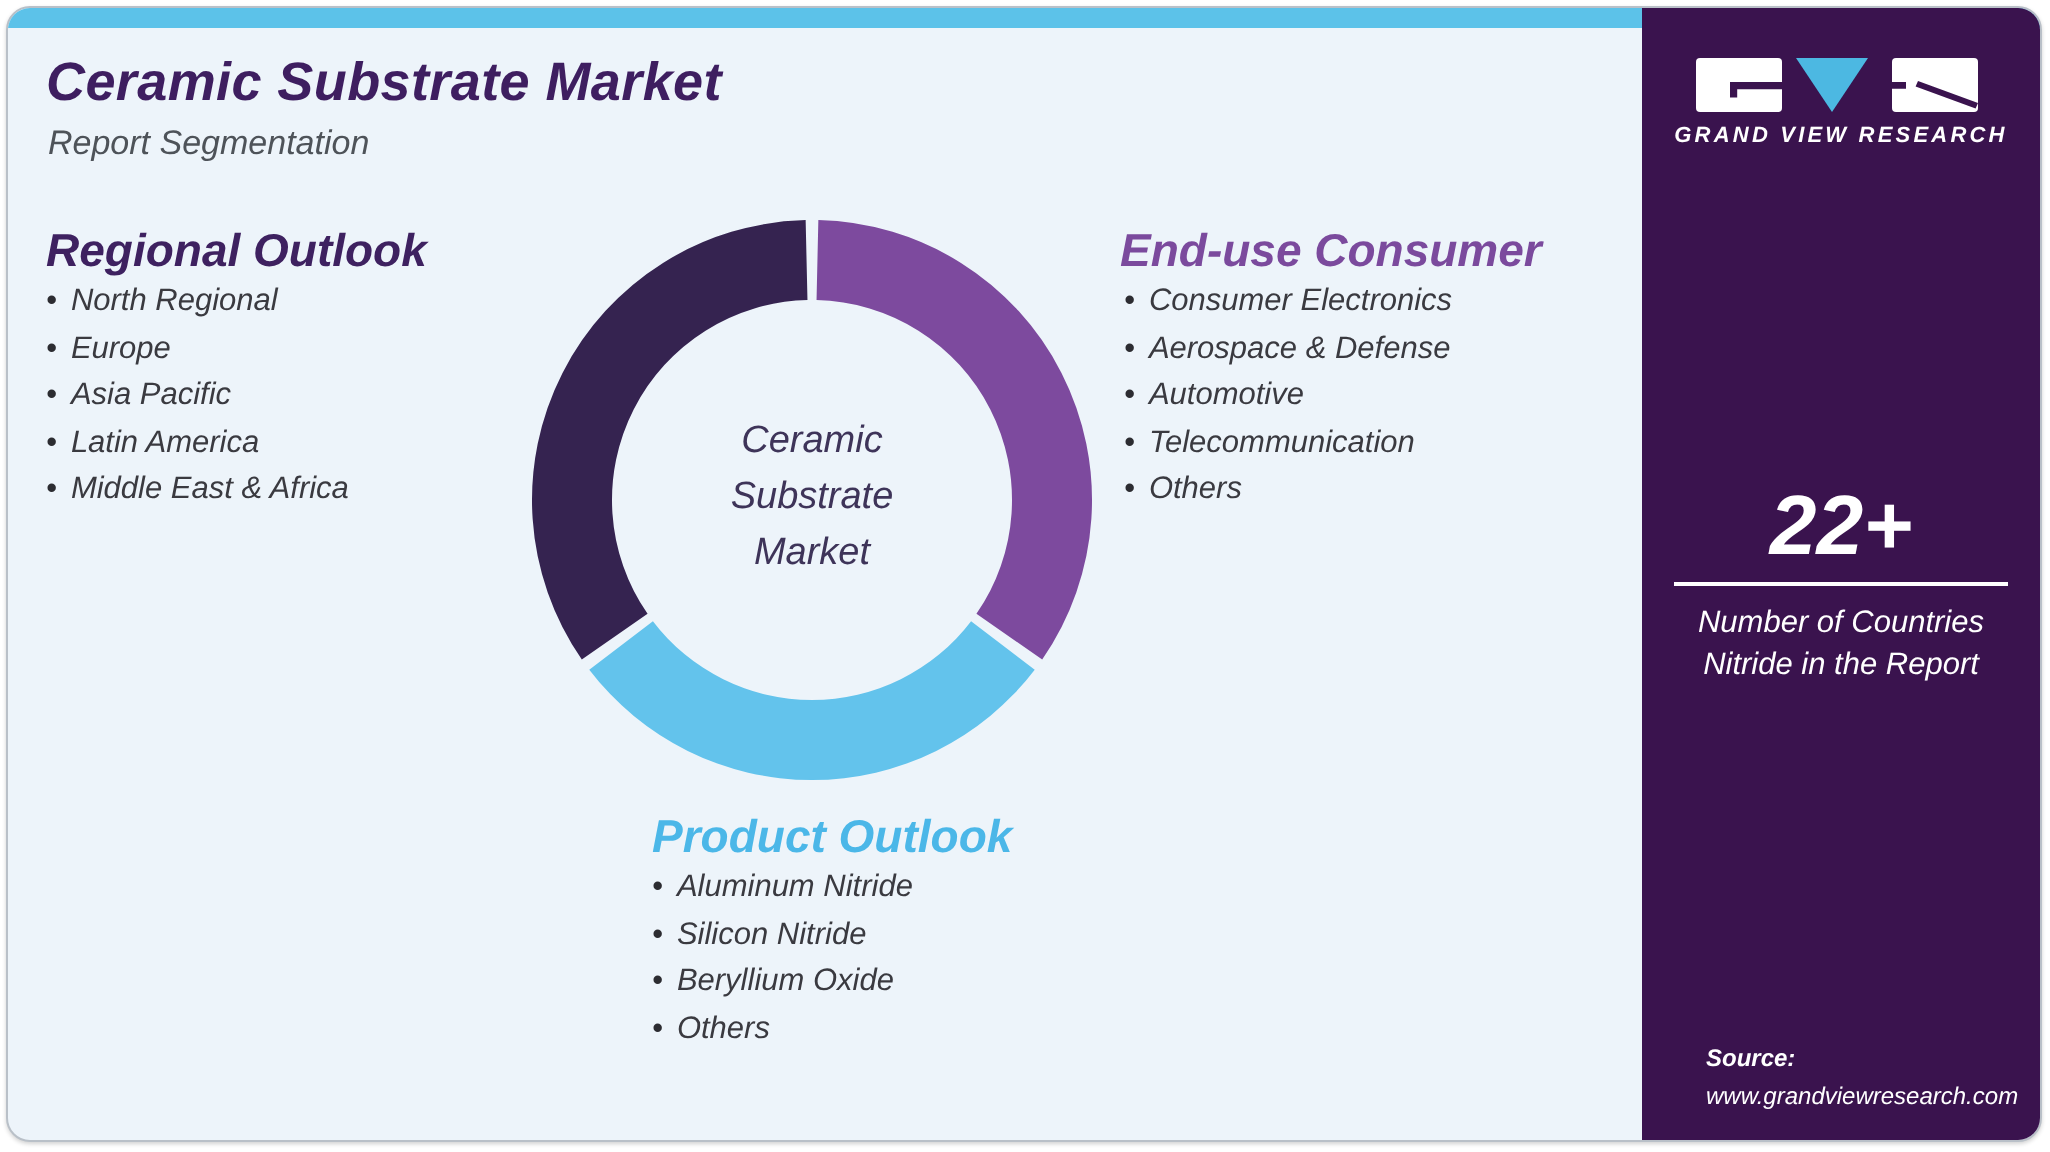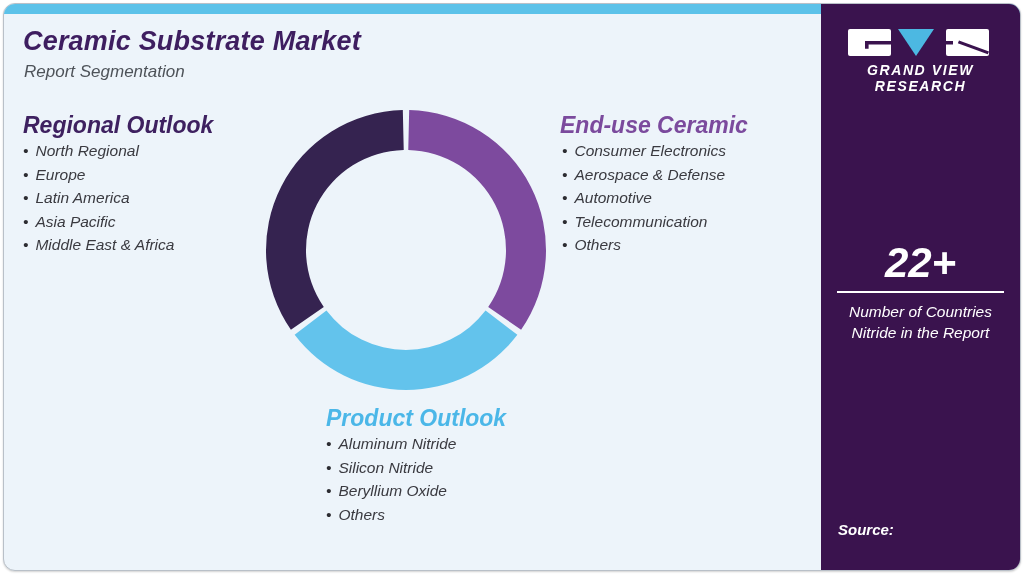--- a/index.html
+++ b/index.html
@@ -28,49 +28,49 @@
   ul.product{left:322px;top:428px;}
 
   .donut{position:absolute;left:252px;top:96px;width:300px;height:300px;}
   .donut-label{position:absolute;left:302px;top:203px;width:200px;
                text-align:center;font-size:19px;line-height:28px;color:#3e3459;}
 
   .sidebar{position:absolute;right:0;top:0;width:199px;height:100%;
            background:#3a134e;color:#ffffff;}
   .logo{position:absolute;left:27px;top:25px;}
   .brand{position:absolute;left:0;top:58px;width:100%;text-align:center;
-         font-size:14px;font-weight:700;letter-spacing:1.6px;color:#ffffff;}
+         font-size:11px;font-weight:700;letter-spacing:1.6px;color:#ffffff;}
   .stat{position:absolute;left:0;top:236px;width:100%;padding:0 14px;text-align:center;}
   .stat-value{font-size:42px;font-weight:700;line-height:46px;}
   .stat-rule{border:0;border-top:2px solid #ffffff;margin:5px 2px 8px 2px;}
   .stat-label{font-size:15.5px;line-height:21px;}
-  .source{position:absolute;left:17px;top:516px;font-size:15px;line-height:19px;}
+  .source{position:absolute;left:32px;top:516px;font-size:12px;line-height:19px;}
   .source .lbl{font-weight:700;}
   .source a{color:#ffffff;text-decoration:none;}
 </style>
 </head>
 <body>
 
 <div class="stage">
   <div class="card">
     <div class="topbar"></div>
 
     <div class="title">Ceramic Substrate Market</div>
     <div class="subtitle">Report Segmentation</div>
 
     <div class="outlook-h regional">Regional Outlook</div>
     <ul class="outlook regional">
       <li>North Regional</li>
       <li>Europe</li>
+      <li>Asia Pacific</li>
       <li>Latin America</li>
-      <li>Asia Pacific</li>
       <li>Middle East &amp; Africa</li>
     </ul>
 
-    <div class="outlook-h enduse">End-use Ceramic</div>
+    <div class="outlook-h enduse">End-use Consumer</div>
     <ul class="outlook enduse">
       <li>Consumer Electronics</li>
       <li>Aerospace &amp; Defense</li>
       <li>Automotive</li>
       <li>Telecommunication</li>
       <li>Others</li>
     </ul>
 
     <div class="outlook-h product">Product Outlook</div>
     <ul class="outlook product">
@@ -78,20 +78,25 @@
       <li>Silicon Nitride</li>
       <li>Beryllium Oxide</li>
       <li>Others</li>
     </ul>
 
     <svg class="donut" id="donut-svg" viewBox="0 0 300 300">
         <path d="M 153.1762267001894 10.036034694822234 A 140 140 0 0 1 265.10016574430324 229.6991332803182 L 232.21440410307375 206.92795234308443 A 100 100 0 0 0 152.26873335727814 50.02573906773017 Z" fill="#7d4a9e"></path>
         <path d="M 261.36628731968545 234.8383760371995 A 140 140 0 0 1 38.633712680314616 234.8383760371996 L 70.45265191451044 210.59884002657114 A 100 100 0 0 0 229.5473480854896 210.59884002657108 Z" fill="#63c3ec"></path>
         <path d="M 34.899834255696746 229.69913328031816 A 140 140 0 0 1 146.8237732998105 10.036034694822234 L 147.7312666427218 50.02573906773017 A 100 100 0 0 0 67.78559589692624 206.9279523430844 Z" fill="#352350"></path>
       </svg>
+    <div class="donut-label">
+      <div>Ceramic</div>
+      <div>Substrate</div>
+      <div>Market</div>
+    </div>
 
     <div class="sidebar">
       <svg class="logo" width="144" height="28" viewBox="0 0 144 28">
         <g>
           <rect x="0" y="0" width="43" height="27" rx="2" fill="#ffffff"></rect>
           <path d="M17 12 h26 v3.6 h-22.4 v4.2 h-3.6 Z" fill="#3a134e"></path>
         </g>
         <polygon points="50,0 86,0 68,27" fill="#4cb8e2"></polygon>
         <g>
           <rect x="98" y="0" width="43" height="27" rx="2" fill="#ffffff"></rect>
@@ -102,16 +107,17 @@
       <div class="brand">GRAND VIEW RESEARCH</div>
 
       <div class="stat">
         <div class="stat-value">22+</div>
         <hr class="stat-rule">
         <div class="stat-label">Number of Countries Nitride in the Report</div>
       </div>
 
       <div class="source">
         <div class="lbl">Source:</div>
+        <a href="#">www.grandviewresearch.com</a>
       </div>
     </div>
   </div>
 </div>
 
 </body></html>

